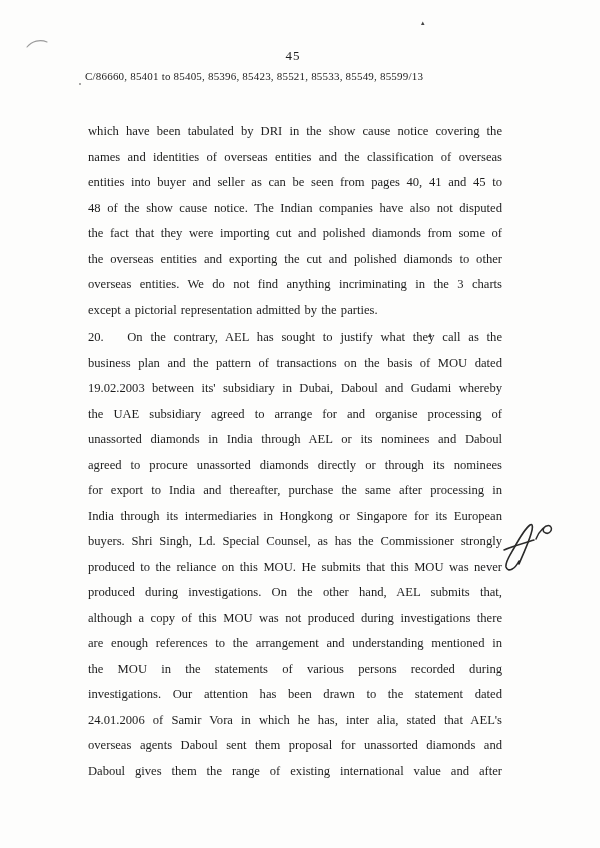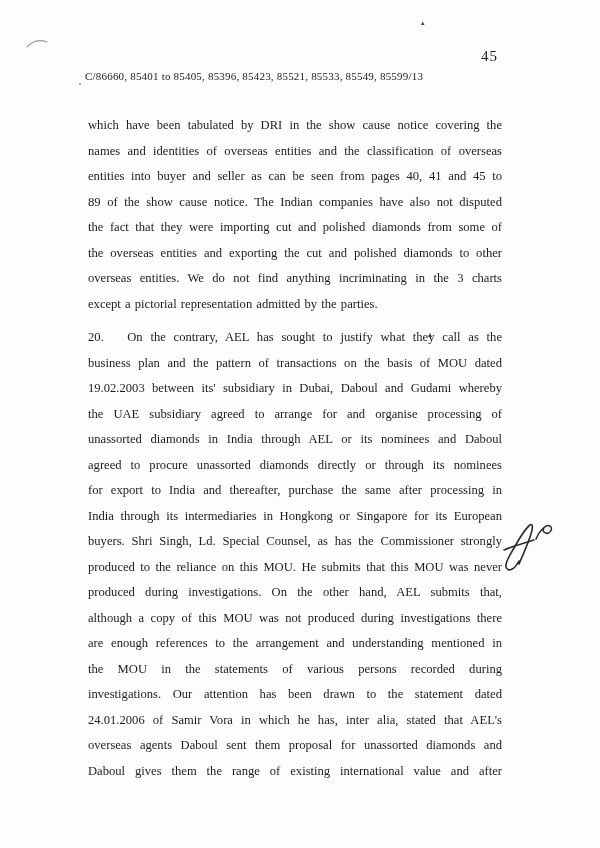--- a/index.html
+++ b/index.html
@@ -14,41 +14,41 @@
     background: #fdfdfc;
     overflow: hidden;
     font-family: "Liberation Serif", "DejaVu Serif", serif;
     color: #1d1d1d;
   }
   .page-number {
     position: absolute;
     top: 48px;
     left: 88px;
     width: 410px;
-    text-align: right;
-    font-size: 15px;
+    text-align: center;
+    font-size: 13px;
     letter-spacing: 1px;
   }
   .case-line {
     position: absolute;
     top: 70px;
     left: 85px;
     width: 470px;
     font-size: 11px;
     letter-spacing: 0.2px;
     white-space: nowrap;
   }
   .para {
     position: absolute;
     left: 88px;
     width: 414px;
     font-size: 12.6px;
     word-spacing: 1px;
   }
-  .para-intro { top: 113px; }
+  .para-intro { top: 119px; }
   .para-20 { top: 325px; }
   .line {
     height: 25.5px;
     line-height: 25.5px;
     text-align: justify;
     text-align-last: justify;
     white-space: normal;
     overflow: visible;
   }
   .line.last {
@@ -94,21 +94,21 @@
   <div class="page-number">45</div>
 
   <div class="ink-dot"></div>
 
   <div class="case-line">C/86660, 85401 to 85405, 85396, 85423, 85521, 85533, 85549, 85599/13</div>
 
   <div class="para para-intro">
       <div class="line">which have been tabulated by DRI in the show cause notice covering the</div>
       <div class="line">names and identities of overseas entities and the classification of overseas</div>
       <div class="line">entities into buyer and seller as can be seen from pages 40, 41 and 45 to</div>
-      <div class="line">89 of the show cause notice. The Indian companies have also not disputed</div>
+      <div class="line">48 of the show cause notice. The Indian companies have also not disputed</div>
       <div class="line">the fact that they were importing cut and polished diamonds from some of</div>
       <div class="line">the overseas entities and exporting the cut and polished diamonds to other</div>
       <div class="line">overseas entities. We do not find anything incriminating in the 3 charts</div>
       <div class="line last">except a pictorial representation admitted by the parties.</div>
     </div>
 
   <div class="para para-20">
       <div class="line">20.&nbsp;&nbsp;&nbsp;On the contrary, AEL has sought to justify what they call as the</div>
       <div class="line">business plan and the pattern of transactions on the basis of MOU dated</div>
       <div class="line">19.02.2003 between its' subsidiary in Dubai, Daboul and Gudami whereby</div>

